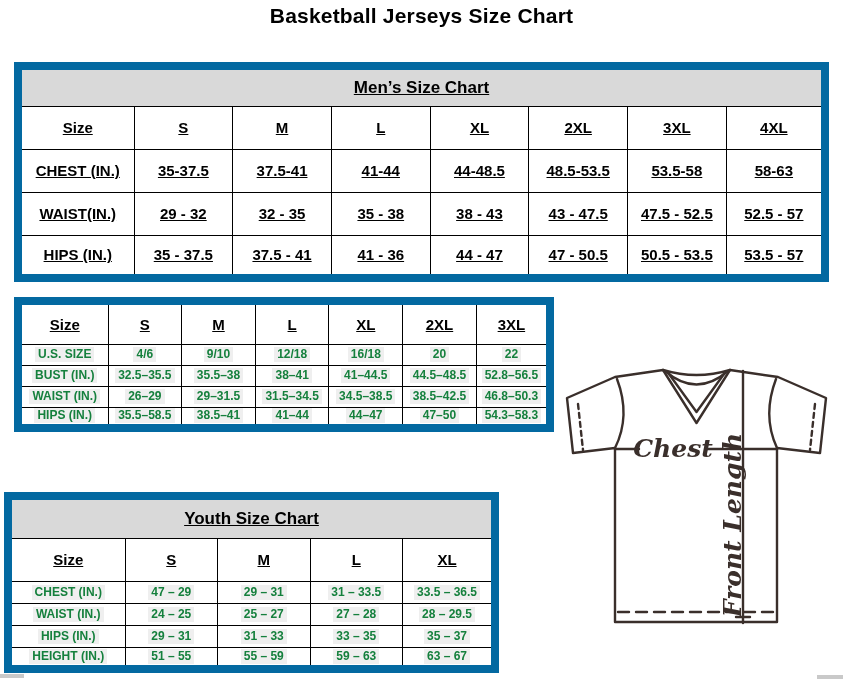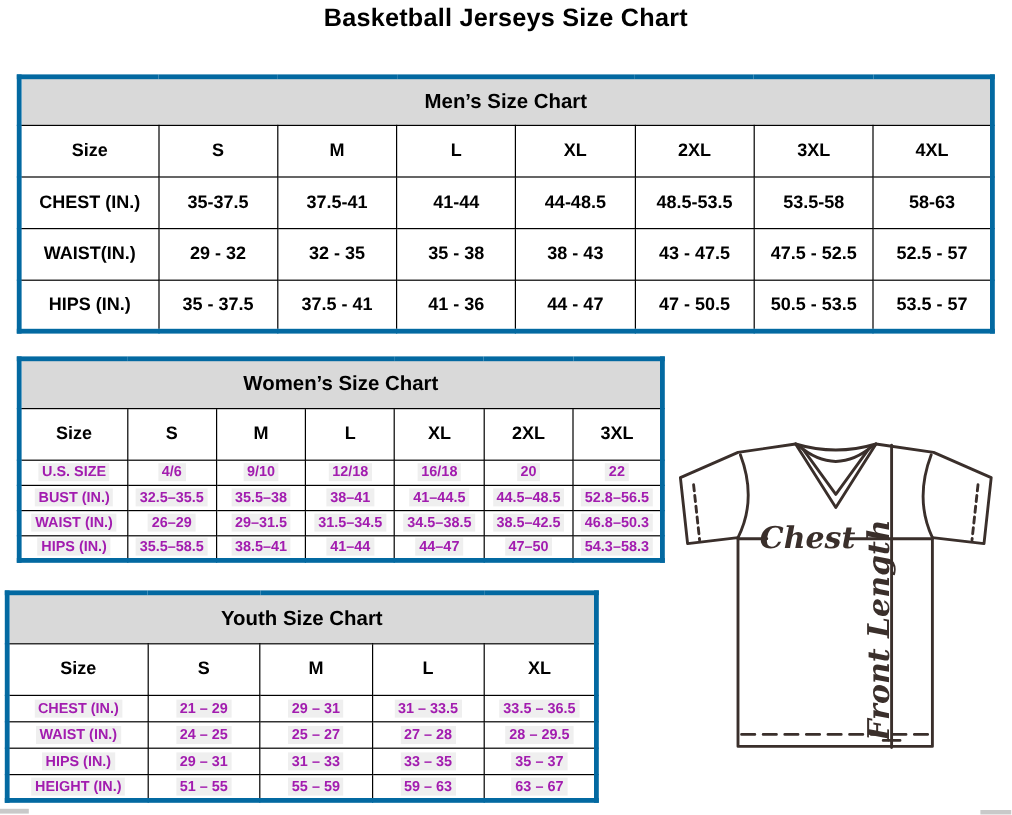--- a/index.html
+++ b/index.html
@@ -3,21 +3,21 @@
 <meta charset="utf-8">
 <style>
   html,body{margin:0;padding:0;background:#fff;}
   .page{position:relative;width:843px;height:679px;background:#ffffff;overflow:hidden;
         font-family:"Liberation Sans",sans-serif;color:#000;}
 
   .main-title{position:absolute;left:0;top:4px;width:100%;text-align:center;
               font-size:21px;font-weight:bold;letter-spacing:.2px;margin:0;}
 
   table.size-table{position:absolute;border-collapse:collapse;table-layout:fixed;
-                   background:#fff;border:4px solid #0369a1;}
+                   background:#fff;border:8px solid #0369a1;text-decoration:underline;}
   .size-table th,.size-table td{border:1px solid #000;text-align:center;
                                 vertical-align:middle;padding:0;overflow:hidden;}
   .size-table th.band{background:#d9d9d9;font-size:17px;font-weight:bold;}
 
   
   .mens{left:14px;top:62px;width:815px;}
   .mens col.first{width:116px;}
   .mens tr.title-row{height:40px;}
   .mens tr.head-row{height:43px;}
   .mens tbody tr{height:43px;}
@@ -33,21 +33,21 @@
 
   
   .youth{left:4px;top:492px;width:495px;}
   .youth col.first{width:117px;}
   .youth tr.title-row{height:42px;}
   .youth tr.head-row{height:43px;}
   .youth tr.head-row th{font-size:15px;font-weight:bold;}
   .youth tbody tr{height:22px;}
 
   
-  .shade tbody th,.shade tbody td{font-size:12px;font-weight:bold;color:#a21caf;}
+  .shade tbody th,.shade tbody td{font-size:12px;font-weight:bold;color:#15803d;}
   .shade tbody .hl{background:#efefef;padding:0 3px;display:inline-block;line-height:15px;}
 
   
   .jersey{position:absolute;left:555px;top:360px;width:288px;height:319px;}
   .jersey text{font-family:"DejaVu Serif","Liberation Serif",serif;
                font-style:italic;font-weight:bold;fill:#3a2f2b;}
 
   .corner-fragment{position:absolute;background:#c9c9c9;}
   .corner-fragment.left{left:0;top:674px;width:24px;height:4px;}
   .corner-fragment.right{left:817px;top:675px;width:26px;height:4px;}
@@ -123,23 +123,20 @@
       <colgroup>
         <col class="first">
         <col>
         <col>
         <col>
         <col>
         <col>
         <col>
       </colgroup>
       <thead>
-        <tr class="title-row">
-          <th class="band" colspan="7">Women’s Size Chart</th>
-        </tr>
         <tr class="head-row">
           <th>Size</th>
           <th>S</th>
           <th>M</th>
           <th>L</th>
           <th>XL</th>
           <th>2XL</th>
           <th>3XL</th>
         </tr>
       </thead>
@@ -199,21 +196,21 @@
           <th>Size</th>
           <th>S</th>
           <th>M</th>
           <th>L</th>
           <th>XL</th>
         </tr>
       </thead>
       <tbody>
         <tr>
           <th><span class="hl">CHEST (IN.)</span></th>
-          <td><span class="hl">21 – 29</span></td>
+          <td><span class="hl">47 – 29</span></td>
           <td><span class="hl">29 – 31</span></td>
           <td><span class="hl">31 – 33.5</span></td>
           <td><span class="hl">33.5 – 36.5</span></td>
         </tr>
         <tr>
           <th><span class="hl">WAIST (IN.)</span></th>
           <td><span class="hl">24 – 25</span></td>
           <td><span class="hl">25 – 27</span></td>
           <td><span class="hl">27 – 28</span></td>
           <td><span class="hl">28 – 29.5</span></td>

